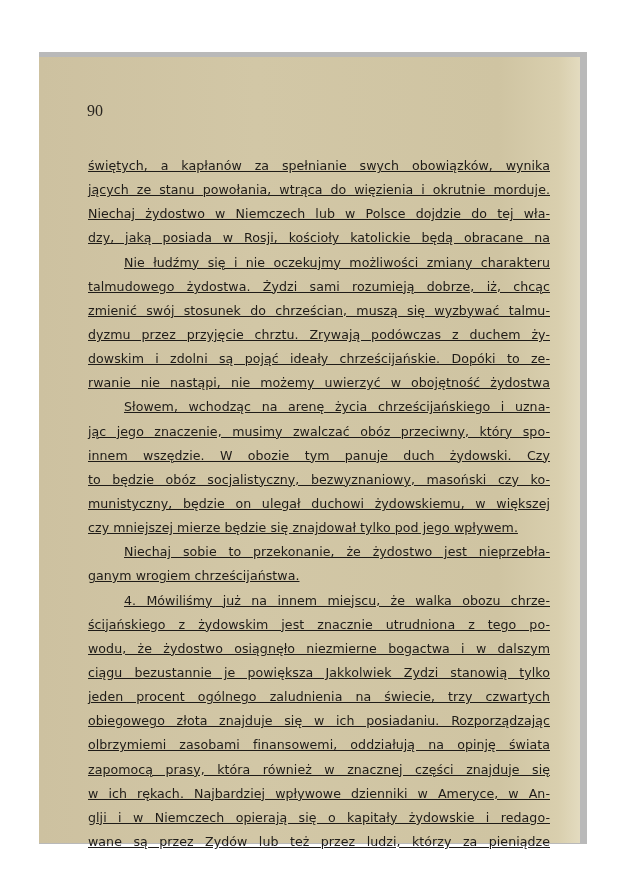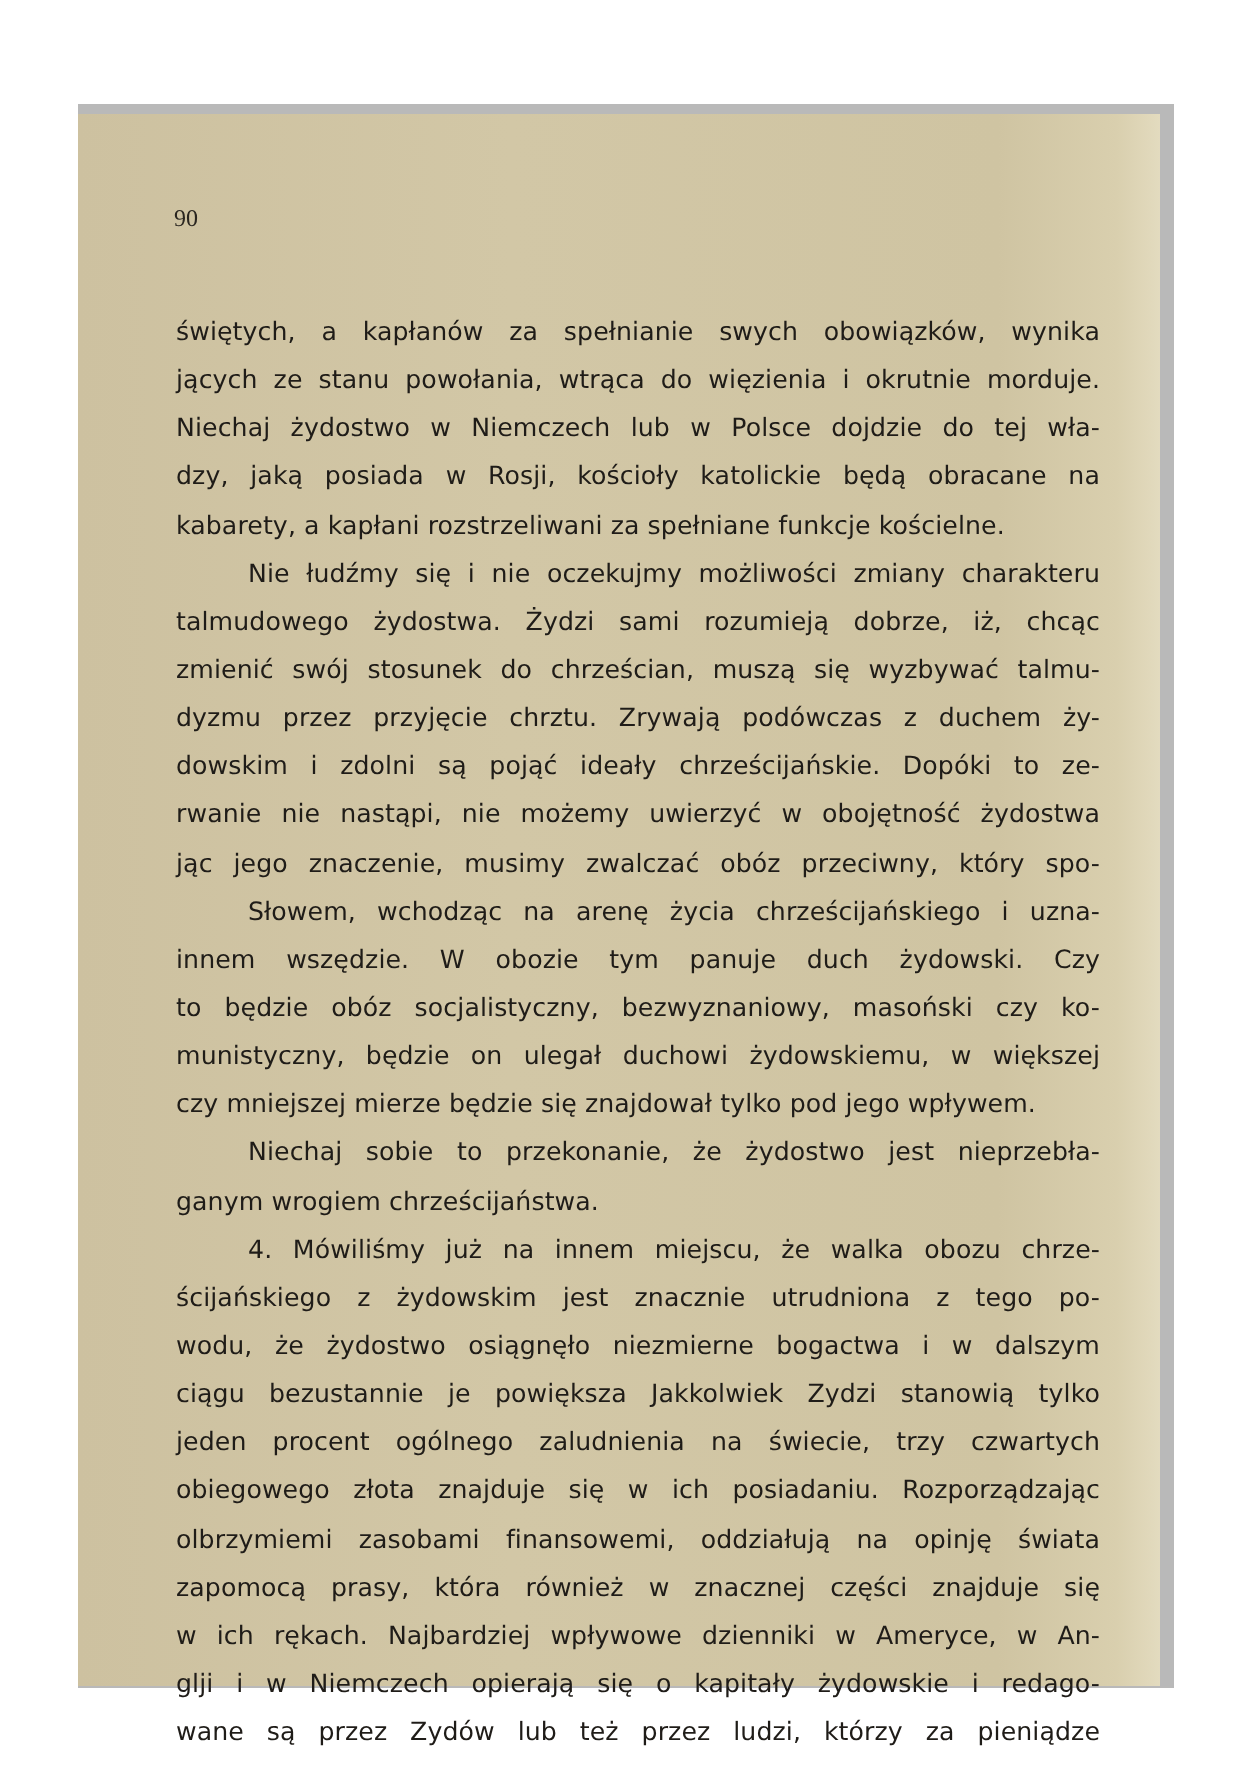--- a/index.html
+++ b/index.html
@@ -7,54 +7,54 @@
   .frame {
     position:absolute; left:39px; top:52px; width:548px; height:792px;
     background:#b9b9b9;
   }
   .paper {
     position:absolute; left:39px; top:57px; width:541px; height:786px;
     background: linear-gradient(90deg, #cdc1a0 0%, #d2c7a6 40%, #cfc4a2 85%, #d9cfae 96%, #e3dbbf 100%);
   }
   .page-number {
     position:absolute; left:87px; top:102px;
-    font-family:"Liberation Serif", serif; font-size:12px; color:#2a2620;
+    font-family:"Liberation Serif", serif; font-size:16px; color:#2a2620;
   }
   .body-text {
     position:absolute; left:88px; top:154px; width:462px;
     font-family:"DejaVu Sans", sans-serif; font-size:12.6px; line-height:24.15px;
     color:#1f1c18; letter-spacing:0.05px;
   }
   .line {
     display:block; white-space:nowrap; text-align:justify; text-align-last:justify;
     height:24.15px;
+    text-decoration:underline;
   }
   .line.last { text-align-last:left; }
   .line.indent { padding-left:36px; }
 </style>
 </head>
 <body>
 
 <div class="frame"></div>
 <div class="paper"></div>
 <div class="page-number">90</div>
 <div class="body-text" id="body-text">
     <span class="line">świętych, a kapłanów za spełnianie swych obowiązków, wynika</span>
     <span class="line">jących ze stanu powołania, wtrąca do więzienia i okrutnie morduje.</span>
     <span class="line">Niechaj żydostwo w Niemczech lub w Polsce dojdzie do tej wła-</span>
     <span class="line">dzy, jaką posiada w Rosji, kościoły katolickie będą obracane na</span>
-    <span class="line last">kabarety, a kapłani rozstrzeliwani za spełniane funkcje kościelne.</span>
     <span class="line indent">Nie łudźmy się i nie oczekujmy możliwości zmiany charakteru</span>
     <span class="line">talmudowego żydostwa. Żydzi sami rozumieją dobrze, iż, chcąc</span>
     <span class="line">zmienić swój stosunek do chrześcian, muszą się wyzbywać talmu-</span>
     <span class="line">dyzmu przez przyjęcie chrztu. Zrywają podówczas z duchem ży-</span>
     <span class="line">dowskim i zdolni są pojąć ideały chrześcijańskie. Dopóki to ze-</span>
     <span class="line">rwanie nie nastąpi, nie możemy uwierzyć w obojętność żydostwa</span>
+    <span class="line indent">Słowem, wchodząc na arenę życia chrześcijańskiego i uzna-</span>
     <span class="line">jąc jego znaczenie, musimy zwalczać obóz przeciwny, który spo-</span>
-    <span class="line indent">Słowem, wchodząc na arenę życia chrześcijańskiego i uzna-</span>
     <span class="line">innem wszędzie. W obozie tym panuje duch żydowski. Czy</span>
     <span class="line">to będzie obóz socjalistyczny, bezwyznaniowy, masoński czy ko-</span>
     <span class="line">munistyczny, będzie on ulegał duchowi żydowskiemu, w większej</span>
     <span class="line last">czy mniejszej mierze będzie się znajdował tylko pod jego wpływem.</span>
     <span class="line indent">Niechaj sobie to przekonanie, że żydostwo jest nieprzebła-</span>
     <span class="line last">ganym wrogiem chrześcijaństwa.</span>
     <span class="line indent">4. Mówiliśmy już na innem miejscu, że walka obozu chrze-</span>
     <span class="line">ścijańskiego z żydowskim jest znacznie utrudniona z tego po-</span>
     <span class="line">wodu, że żydostwo osiągnęło niezmierne bogactwa i w dalszym</span>
     <span class="line">ciągu bezustannie je powiększa Jakkolwiek Zydzi stanowią tylko</span>

